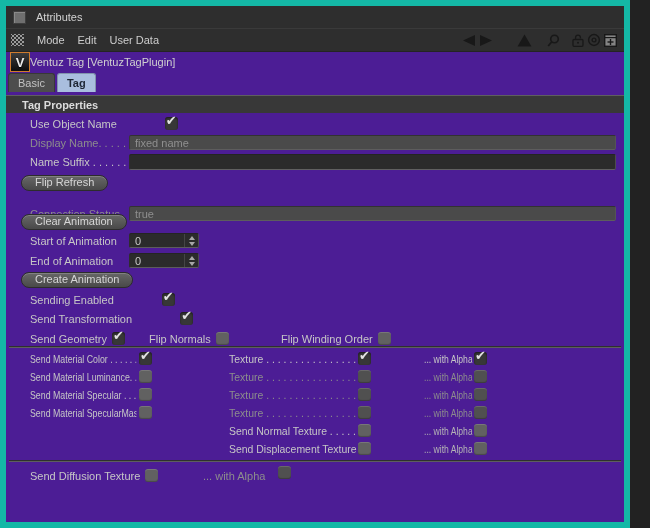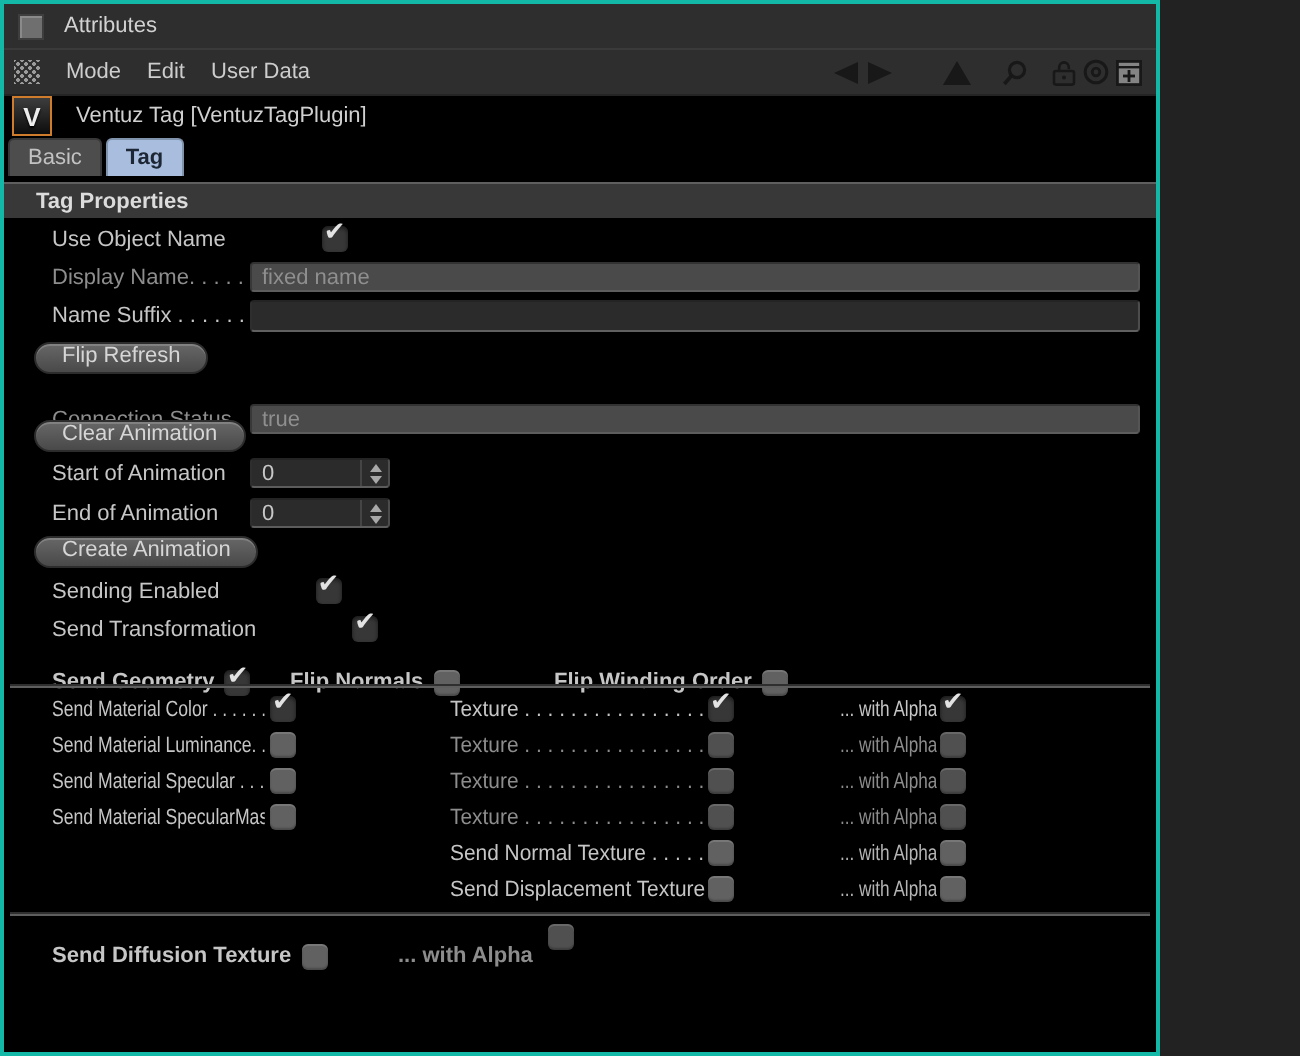--- a/index.html
+++ b/index.html
@@ -1,18 +1,18 @@
 <!DOCTYPE html>
 <html><head>
 <meta charset="utf-8">
 <style>
   html,body{margin:0;padding:0;background:#222;}
   .panel{
-    position:relative;width:580px;height:528px;box-sizing:border-box;
-    background:#000000;border:2px solid #14b8a6;overflow:hidden;
+    position:relative;width:630px;height:528px;box-sizing:border-box;
+    background:#4c1d95;border:6px solid #14b8a6;overflow:hidden;
     font-family:"Liberation Sans",sans-serif;font-size:11px;color:#c6c6c6;
     -webkit-font-smoothing:antialiased;
   }
   
   .titlebar{position:absolute;left:0;top:0;right:0;height:22px;background:#2e2e2e;display:flex;align-items:center;}
   .win-icon{width:11px;height:11px;margin-left:7px;background:#6f6f6f;border:1px solid #3e3e3e;box-shadow:inset 1px 1px 0 #8a8a8a;}
   .titlebar .title{margin-left:10px;color:#d2d2d2;}
   
   .menubar{position:absolute;left:0;top:22px;right:0;height:22px;background:#2e2e2e;
     border-top:1px solid #3a3a3a;border-bottom:1px solid #242424;display:flex;align-items:center;}
@@ -22,21 +22,21 @@
   .menu-item{color:#cdcdcd;margin-left:13px;cursor:default;}
   .menu-item:first-of-type{margin-left:10px;}
   .menu-icons{position:absolute;right:7px;top:0;height:22px;display:flex;align-items:center;}
   .menu-icons svg{display:block;}
   .mi{margin-left:0;display:flex;align-items:center;}
   
   .object-row{position:absolute;left:0;top:46px;right:0;height:20px;display:flex;align-items:center;}
   .ventuz-icon{width:18px;height:18px;margin-left:4px;background:linear-gradient(#3d3d3d,#0d0d0d);
     border:1px solid #d07c2d;display:flex;align-items:center;justify-content:center;}
   .ventuz-icon b{color:#ededed;font-size:13px;font-weight:bold;text-shadow:0 1px 1px #000;}
-  .object-row .obj-label{margin-left:12px;color:#d0d0d0;}
+  .object-row .obj-label{margin-left:0;color:#d0d0d0;}
   
   .tabs{position:absolute;left:2px;top:67px;height:19px;display:flex;gap:2px;}
   .tab{height:18px;padding:0 9px;display:flex;align-items:center;border-radius:3px 3px 0 0;
     background:#4d4d4d;color:#c2c2c2;border:1px solid #383838;border-bottom:none;cursor:default;}
   .tab.active{background:#a9bede;color:#1d2634;border-color:#8194ad;font-weight:bold;}
   
   .group-header{position:absolute;left:0;top:89px;right:0;height:17px;background:#383838;
     border-top:1px solid #5f5f5f;display:flex;align-items:center;}
   .group-header span{margin-left:16px;font-weight:bold;color:#dcdcdc;}
   
@@ -79,21 +79,21 @@
   .m1l{position:absolute;left:24px;top:0;height:18px;line-height:18px;width:133px;overflow:hidden;
     white-space:nowrap;transform:scaleX(.8);transform-origin:0 50%;}
   .m1c{position:absolute;left:133px;top:2px;margin-left:0;}
   .m2l{position:absolute;left:223px;top:0;height:18px;line-height:18px;width:136px;overflow:hidden;
     white-space:nowrap;transform:scaleX(.95);transform-origin:0 50%;}
   .m2c{position:absolute;left:352px;top:2px;margin-left:0;}
   .m3l{position:absolute;left:418px;top:0;height:18px;line-height:18px;width:62px;overflow:hidden;
     white-space:nowrap;transform:scaleX(.78);transform-origin:0 50%;}
   .m3c{position:absolute;left:468px;top:2px;margin-left:0;}
   .alpha-bright{color:#b5b5b5;}
-  .pair{position:absolute;top:12px;height:18px;display:flex;align-items:flex-start;font-weight:bold;}
+  .pair{position:absolute;top:0;height:18px;display:flex;align-items:flex-end;}
 </style>
 </head>
 <body>
 
 <div class="panel">
 
   <div class="titlebar">
     <span class="win-icon"></span>
     <span class="title">Attributes</span>
   </div>

